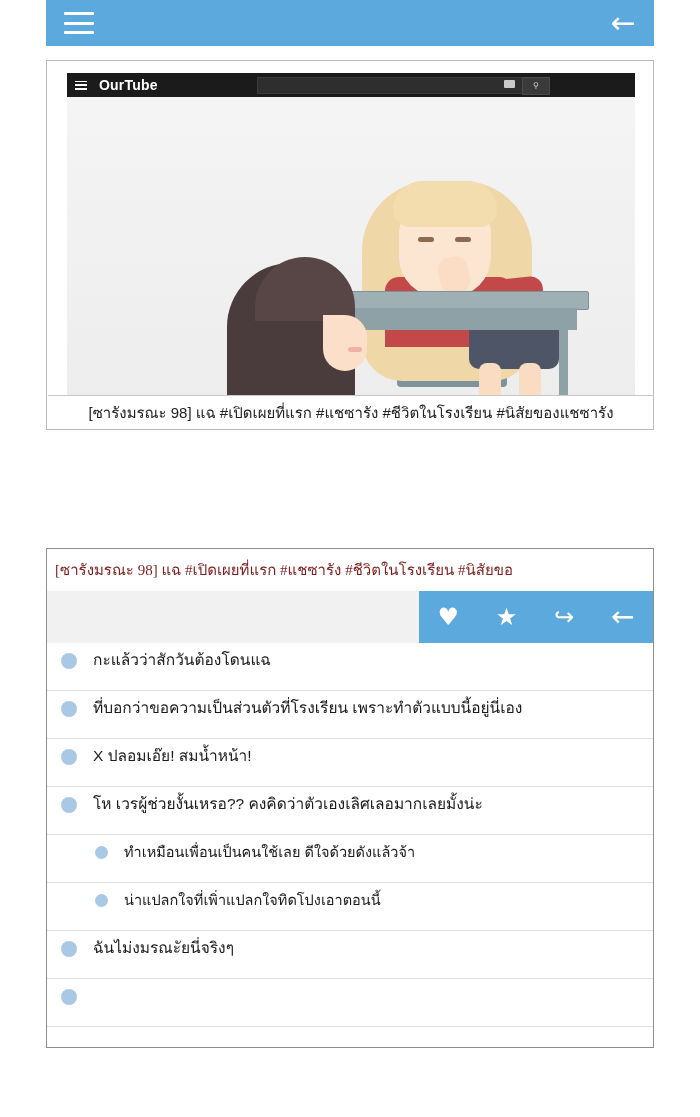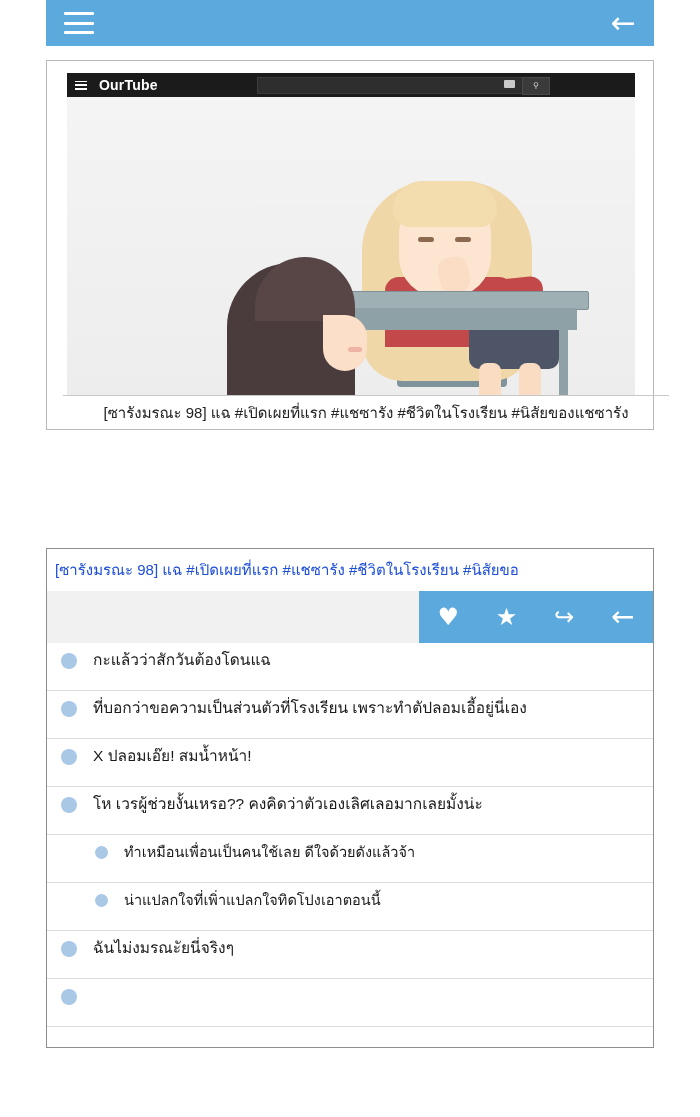--- a/index.html
+++ b/index.html
@@ -342,21 +342,21 @@
     left: 281px;
     top: 250px;
     width: 14px;
     height: 5px;
     background: #eeb3a4;
     border-radius: 3px;
   }
 
   .comic-caption {
     position: absolute;
-    left: 16px;
+    left: 1px;
     bottom: 0;
     width: 100%;
     height: 34px;
     line-height: 34px;
     text-align: center;
     font-size: 15px;
     color: #222;
     border-top: 1px solid #c8c8c8;
     box-sizing: border-box;
     white-space: nowrap;
@@ -373,23 +373,24 @@
     background: #ffffff;
     border: 1px solid #8d8d8d;
     box-sizing: border-box;
     overflow: hidden;
   }
   .cc-title {
     height: 42px;
     line-height: 42px;
     padding: 0 8px;
     font-size: 15px;
-    color: #1d4ed8;
+    color: #7f1d1d;
     white-space: nowrap;
     overflow: hidden;
+    font-family: Liberation Serif, serif;
   }
   .cc-actionbar {
     height: 52px;
     background: #f1f1f1;
     display: flex;
     justify-content: flex-end;
     position: relative;
   }
   .cc-actions {
     width: 234px;
@@ -514,21 +515,21 @@
     </div>
   </div>
 
   <ul class="comments">
     <li class="comment">
       <span class="bullet"></span>
       <span class="ctext">กะแล้วว่าสักวันต้องโดนแฉ</span>
     </li>
     <li class="comment">
       <span class="bullet"></span>
-      <span class="ctext">ที่บอกว่าขอความเป็นส่วนตัวที่โรงเรียน เพราะทำตัปลอมเอี้อยู่นี่เอง</span>
+      <span class="ctext">ที่บอกว่าขอความเป็นส่วนตัวที่โรงเรียน เพราะทำตัวแบบนี้อยู่นี่เอง</span>
     </li>
     <li class="comment">
       <span class="bullet"></span>
       <span class="ctext">X ปลอมเอ๊ย! สมน้ำหน้า!</span>
     </li>
     <li class="comment">
       <span class="bullet"></span>
       <span class="ctext">โห เวรผู้ช่วยงั้นเหรอ?? คงคิดว่าตัวเองเลิศเลอมากเลยมั้งน่ะ</span>
     </li>
     <li class="comment indent">

